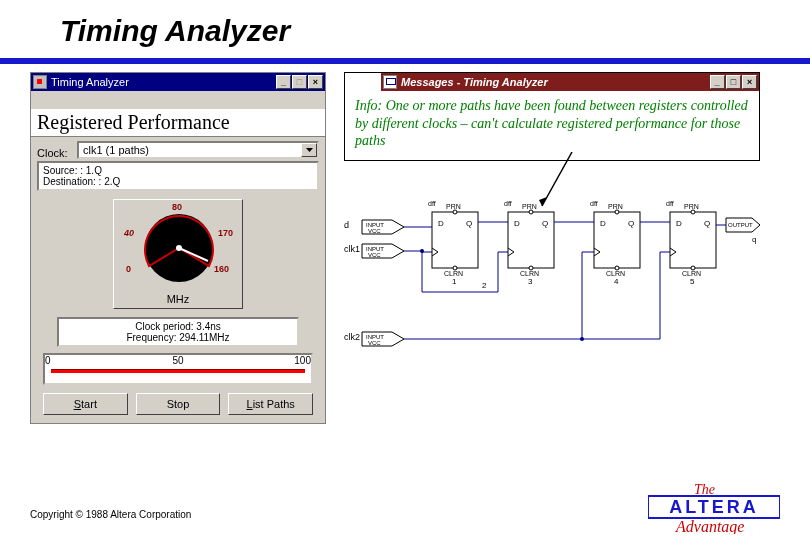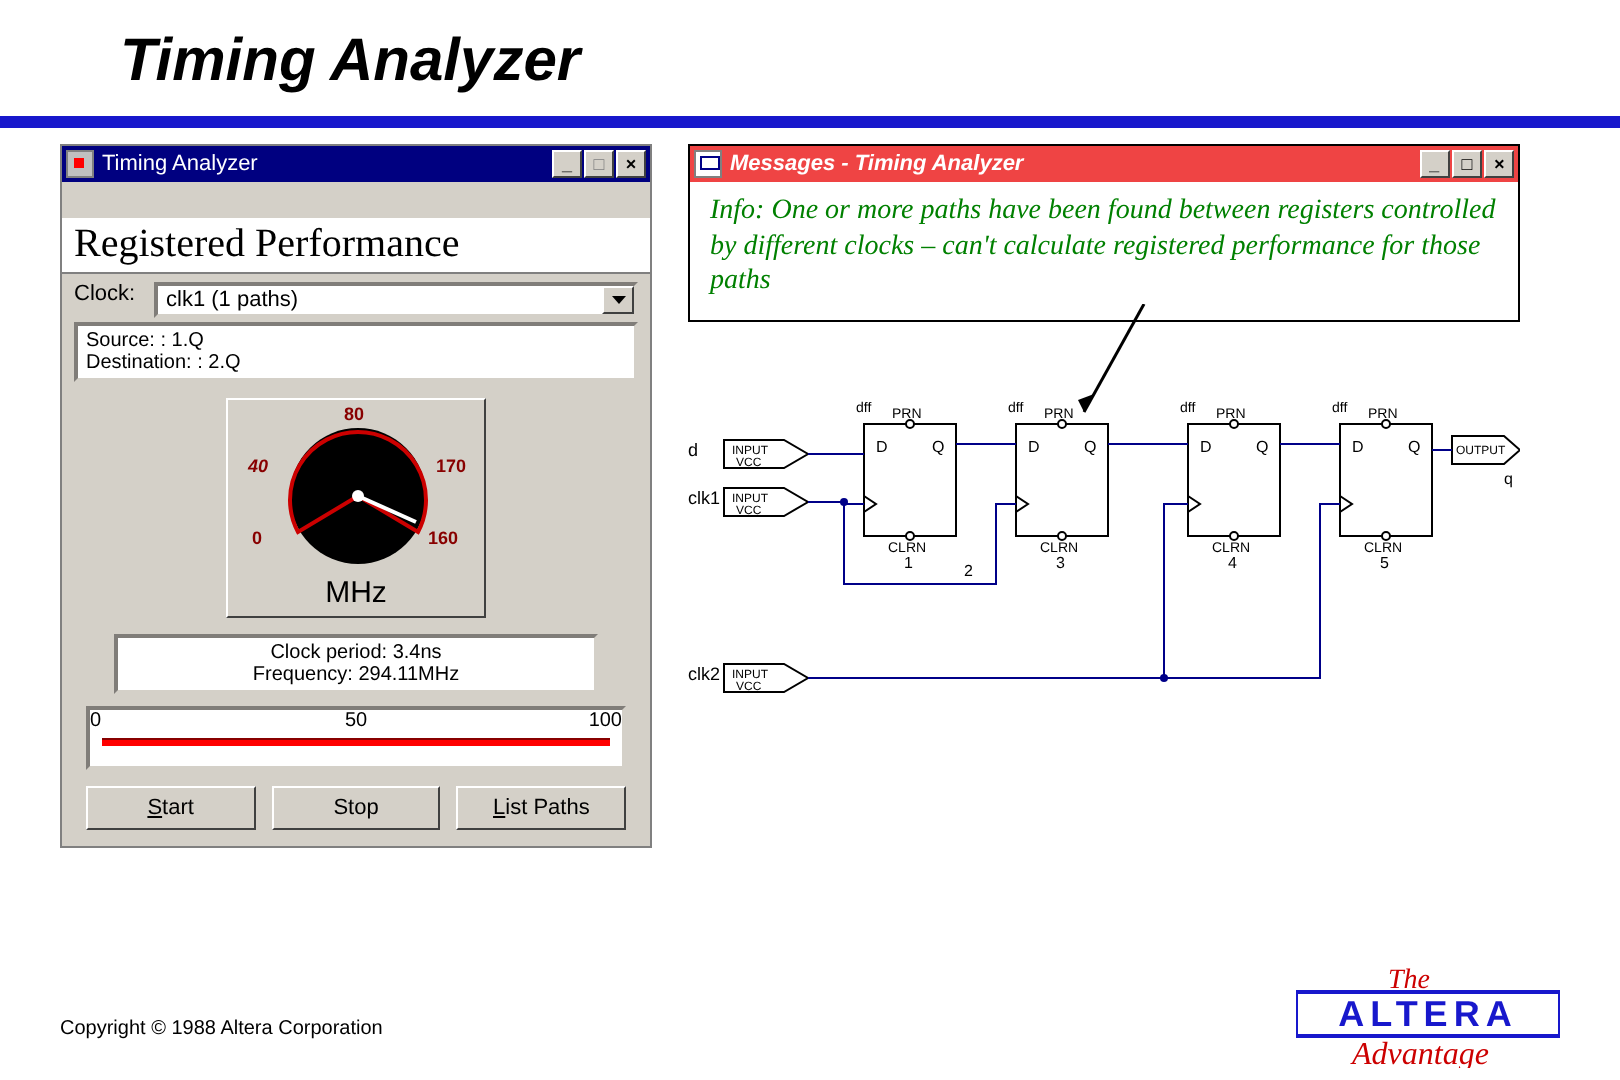--- a/index.html
+++ b/index.html
@@ -11,42 +11,42 @@
   .panel { border: 1px solid #808080; background: #d4d0c8; font-family: "MS Sans Serif", Tahoma, sans-serif; font-size: 11px; }
   .titlebar { background: #000080; color: #fff; display: flex; align-items: center; height: 18px; padding: 0 2px; font-size: 11px; }
   .titlebar .t-icon { width: 14px; height: 14px; background: #c0c0c0; margin-right: 4px; border: 1px solid #808080; position: relative; }
   .titlebar .t-icon:before { content:""; position:absolute; left:3px; top:3px; width:5px; height:5px; background:#f00; }
   .titlebar .spacer { flex: 1; }
   .winbtn { width: 15px; height: 14px; background: #d4d0c8; border: 1px solid #fff; border-right-color:#404040; border-bottom-color:#404040; margin-left: 1px; display:flex; align-items:center; justify-content:center; font-size:9px; font-weight:bold; color:#000; }
   .winbtn.dis { color:#808080; }
   .left-panel { width: 296px; }
   .reg-perf-title { background:#fff; font-family: "Times New Roman", serif; font-size: 20px; padding: 2px 6px; border-bottom: 1px solid #808080; margin-top: 18px; }
   .form-area { padding: 4px 6px 2px 6px; }
-  .row { display:flex; align-items:flex-start; margin-bottom: 2px; font-size:11px; }
+  .row { display:flex; align-items:flex-end; margin-bottom: 2px; font-size:11px; }
   .row label { width: 40px; }
   .select { flex:1; background:#fff; border: 2px inset #d4d0c8; height:18px; display:flex; align-items:center; padding: 0 4px; font-size:11px; position:relative; }
   .select .dd { position:absolute; right:0; top:0; width:16px; height:14px; background:#d4d0c8; border:1px solid #fff; border-right-color:#404040; border-bottom-color:#404040; display:flex; align-items:center; justify-content:center; }
   .dd svg { width:7px; height:4px; }
   .inset-box { background:#fff; border:2px inset #d4d0c8; padding:2px 4px; font-size:10px; margin-bottom:4px; }
   .gauge-wrap { display:flex; justify-content:center; padding: 4px 0 2px 0; }
   .gauge { width: 130px; height: 110px; background:#d4d0c8; border-top:1px solid #fff; border-left:1px solid #fff; border-right:1px solid #404040; border-bottom:1px solid #404040; position:relative; }
   .gauge .dial { position:absolute; left:18px; top:6px; width:94px; height:78px; }
-  .gauge .unit { position:absolute; bottom:3px; left:0; right:0; text-align:center; font-size:15px; }
+  .gauge .unit { position:absolute; bottom:3px; left:0; right:0; text-align:center; font-size:11px; }
   .tick-label { position:absolute; color:#800; font-size:9px; font-weight:bold; }
   .info-box { margin: 6px 20px; text-align:center; }
   .slider-zone { margin:4px 6px; background:#fff; border:2px inset #d4d0c8; padding:4px 6px 2px 6px; position:relative; height:32px; }
   .slider-track { position:absolute; left:6px; right:6px; top:14px; height:4px; background:#f00; border-top:1px solid #800; }
   .slider-zone .sl { position:absolute; font-size:10px; top:0; }
   .btn-row { display:flex; gap:8px; padding:4px 6px 6px 6px; }
   .btn { flex:1; background:#d4d0c8; border-top:1px solid #fff; border-left:1px solid #fff; border-right:1px solid #404040; border-bottom:1px solid #404040; height:22px; display:flex; align-items:center; justify-content:center; font-size:11px; }
   .btn .u { text-decoration: underline; }
   
   .right-side { flex:1; position:relative; }
   .msg-panel { width: 416px; border:1px solid #000; background:#fff; font-family:"MS Sans Serif",Tahoma,sans-serif; }
-  .msg-panel .titlebar { background:#ef4444; color:#fff; font-size:11px; font-weight:bold; font-style:italic; }
+  .msg-panel .titlebar { background:#7f1d1d; color:#fff; font-size:11px; font-weight:bold; font-style:italic;margin-left:36px; }
   .msg-panel .t-icon2 { width:14px; height:14px; background:#fff; border:1px solid #808080; margin-right:4px; position:relative; }
   .msg-panel .t-icon2:before { content:""; position:absolute; left:2px; top:2px; width:8px; height:5px; border:1px solid #008; }
   .msg-body { padding:6px 8px 10px 10px; font-style:italic; font-family:"Times New Roman",serif; color:#008000; font-size:14px; line-height:1.25; }
   .schematic { position:absolute; top:80px; left:-2px; width:418px; height:210px; }
   
   .logo { position:absolute; right:30px; bottom:6px; width:132px; height:54px; }
   .copyright { position:absolute; left:30px; bottom:20px; font-size:10px; }
 </style>
 </head>
 <body>

